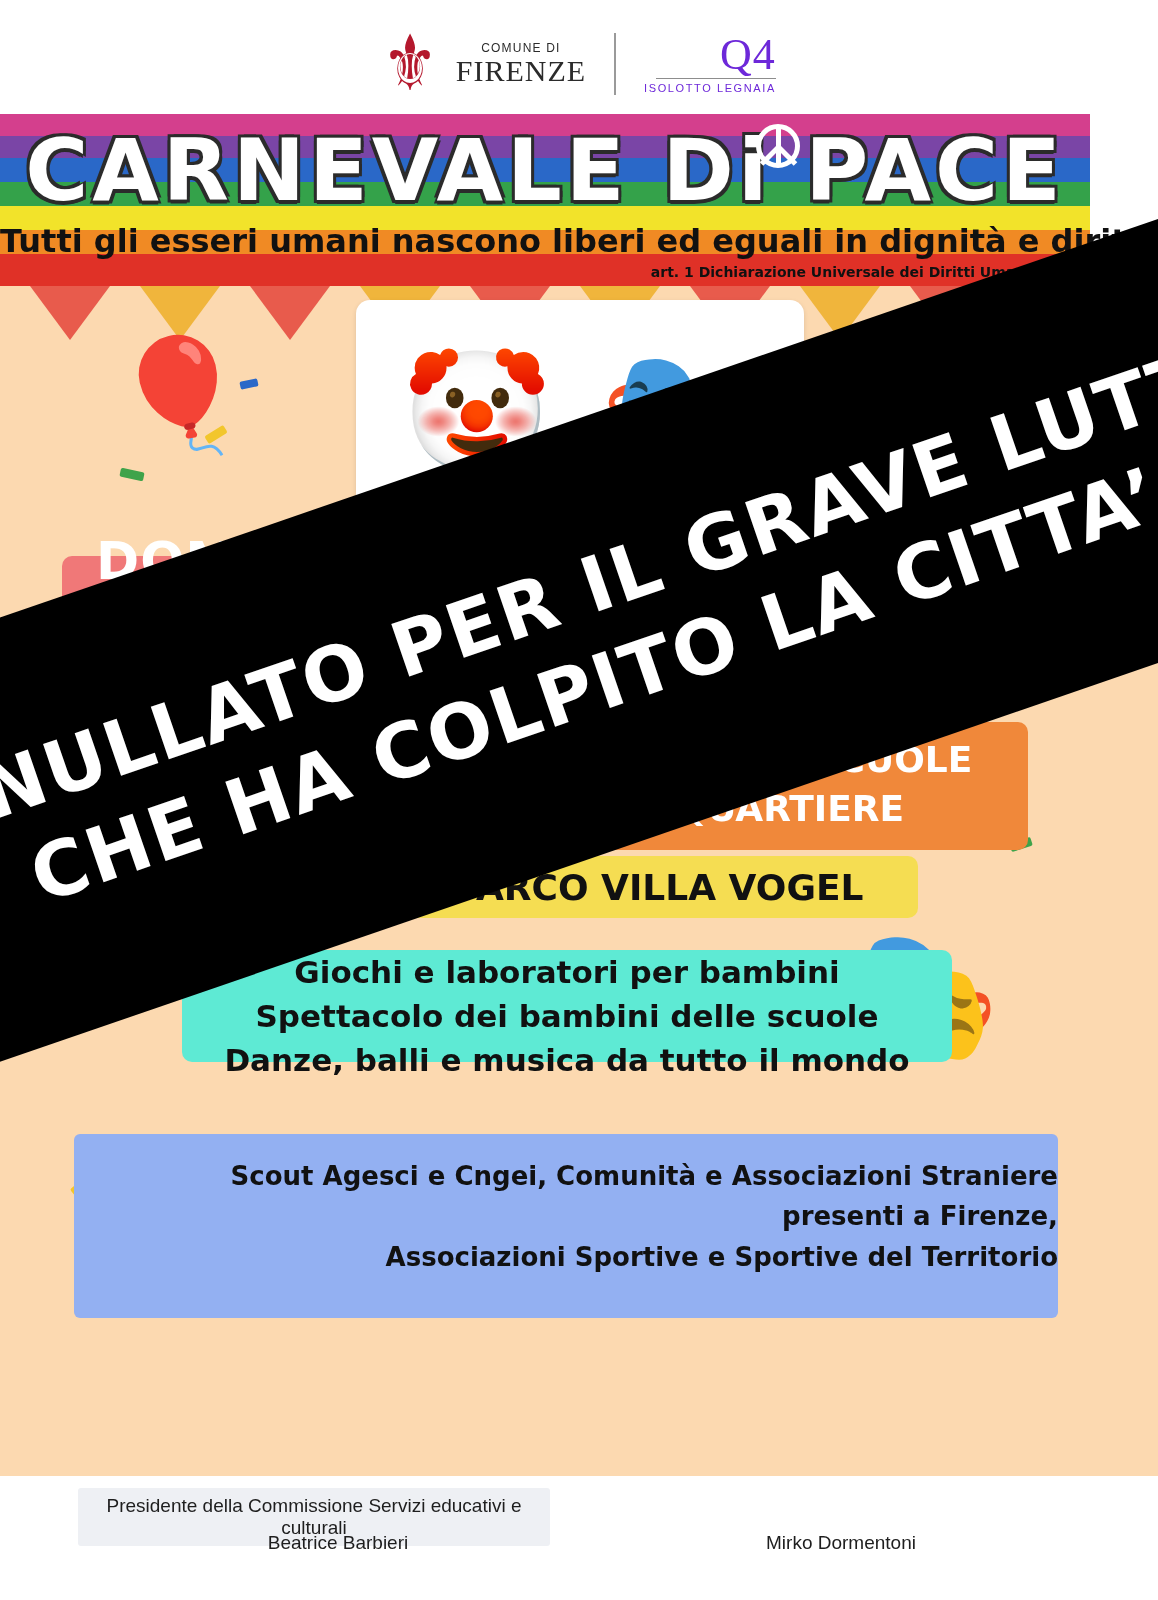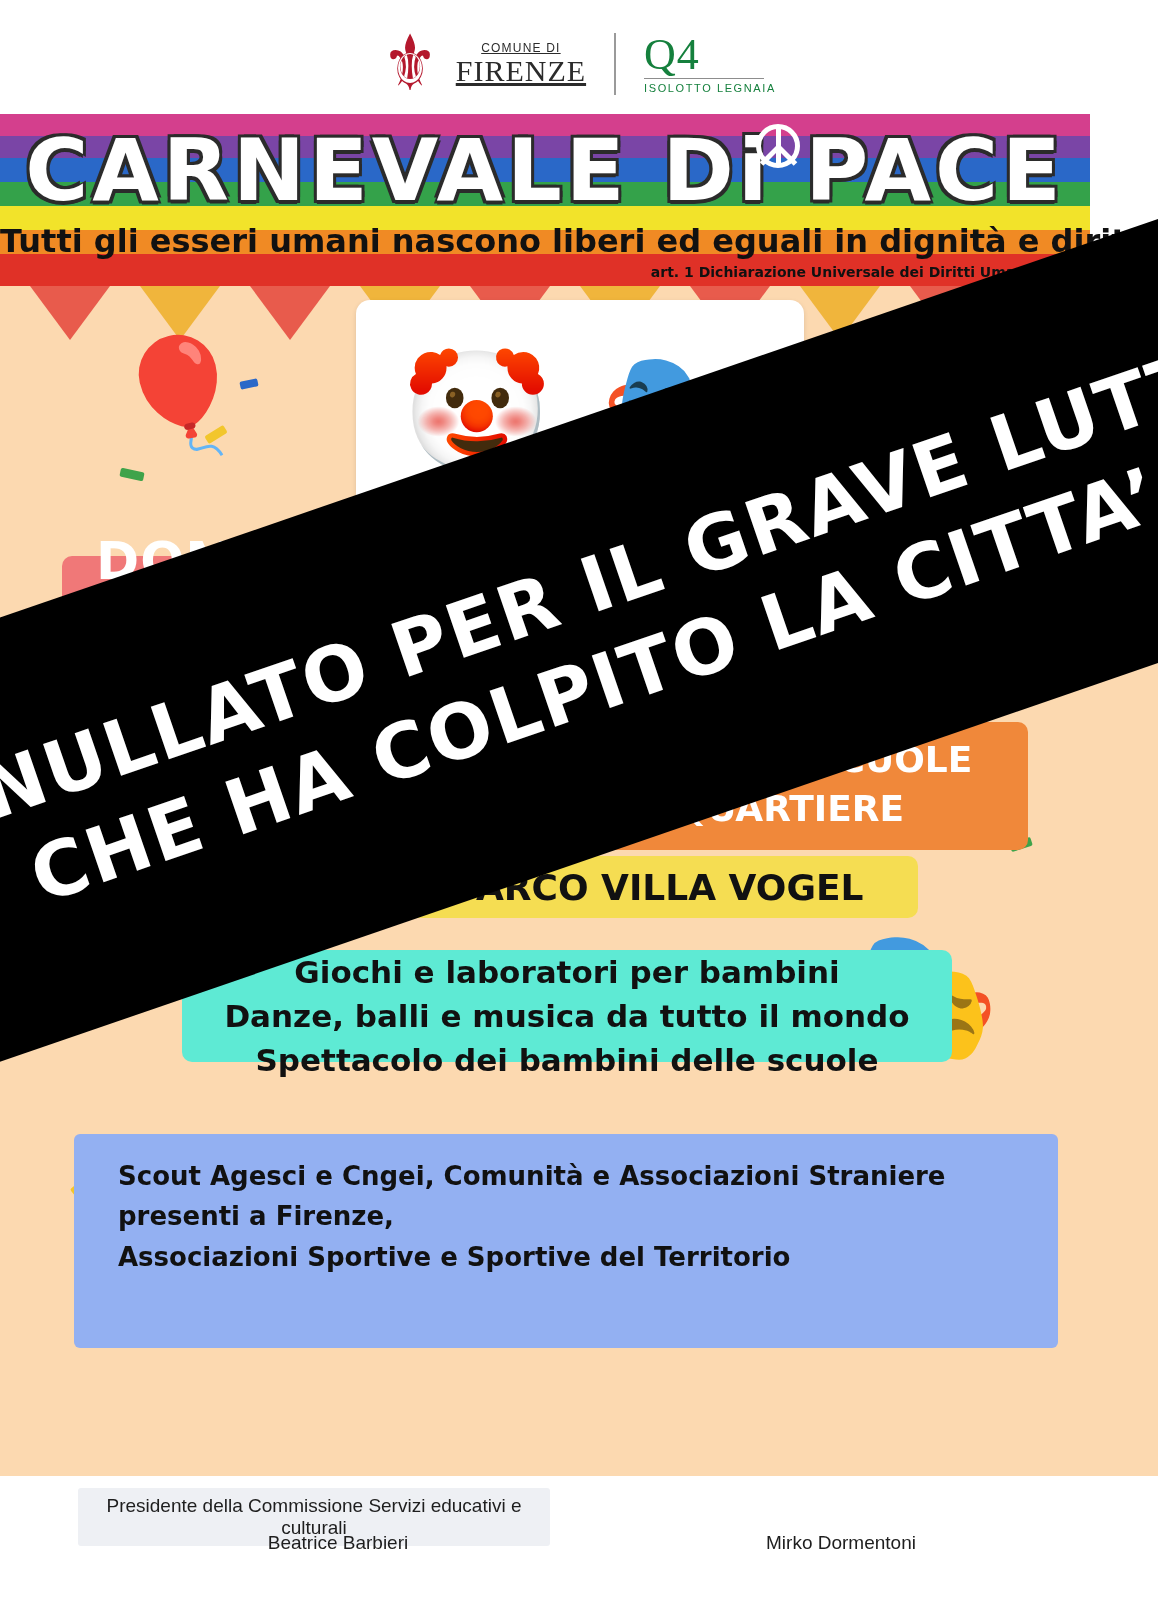--- a/index.html
+++ b/index.html
@@ -36,42 +36,41 @@
     color: #b4182d;
     transform: scaleY(1.25);
   }
   .comune-text {
     display: flex;
     flex-direction: column;
     align-items: center;
     justify-content: center;
     color: #2b2b2b;
     line-height: 1.05;
-    text-decoration: underline;
   }
   .comune-small {
     font-size: 12px;
     letter-spacing: 1.2px;
   }
   .comune-big {
     font-family: "Liberation Serif", serif;
     font-size: 30px;
     letter-spacing: 1px;
   }
   .divider-v {
     width: 2px;
     height: 62px;
     background: #9a9a9a;
     margin: 0 10px;
   }
   .q4 {
     display: flex;
     flex-direction: column;
-    align-items: flex-start;
-    color: #15803d;
+    align-items: flex-end;
+    color: #6d28d9;
   }
   .q4-big {
     font-family: "Liberation Serif", serif;
     font-size: 44px;
     line-height: 0.95;
     letter-spacing: 1px;
   }
   .q4-line {
     width: 120px;
     height: 1px;
@@ -319,24 +318,24 @@
     font-weight: bold;
     font-size: 31px;
     color: #111111;
     line-height: 1.42;
   }
   .band-blue {
     position: absolute;
     top: 1134px;
     left: 74px;
     width: 984px;
-    height: 214px;
+    height: 184px;
     background: #93b0f2;
     border-radius: 6px;
-    text-align: left;
+    text-align: right;
     padding-top: 22px;
     box-sizing: border-box;
     padding-left: 44px;
   }
   .band-blue div {
     font-family: "DejaVu Sans", sans-serif;
     font-weight: bold;
     font-size: 26px;
     color: #111111;
     line-height: 1.55;
@@ -516,22 +515,22 @@
     <div>PARTENZA DEL CORTEO DALLE SCUOLE</div>
     <div>E DALLE PIAZZE DEL QUARTIERE</div>
   </div>
 
   <div class="band-yellow">
     <span>ARRIVO AL PARCO VILLA VOGEL</span>
   </div>
 
   <div class="band-green">
     <div>Giochi e laboratori per bambini</div>
+    <div>Spettacolo dei bambini delle scuole</div>
     <div>Danze, balli e musica da tutto il mondo</div>
-    <div>Spettacolo dei bambini delle scuole</div>
   </div>
 
   <div class="band-blue">
     <div>Scout Agesci e  Cngei,  Comunità e Associazioni Straniere presenti a Firenze,</div>
     <div>Associazioni Sportive e Sportive del Territorio</div>
   </div>
 
 
   <div class="footer">
     <div class="foot-box fb-left">Presidente della Commissione Servizi educativi e culturali</div>

